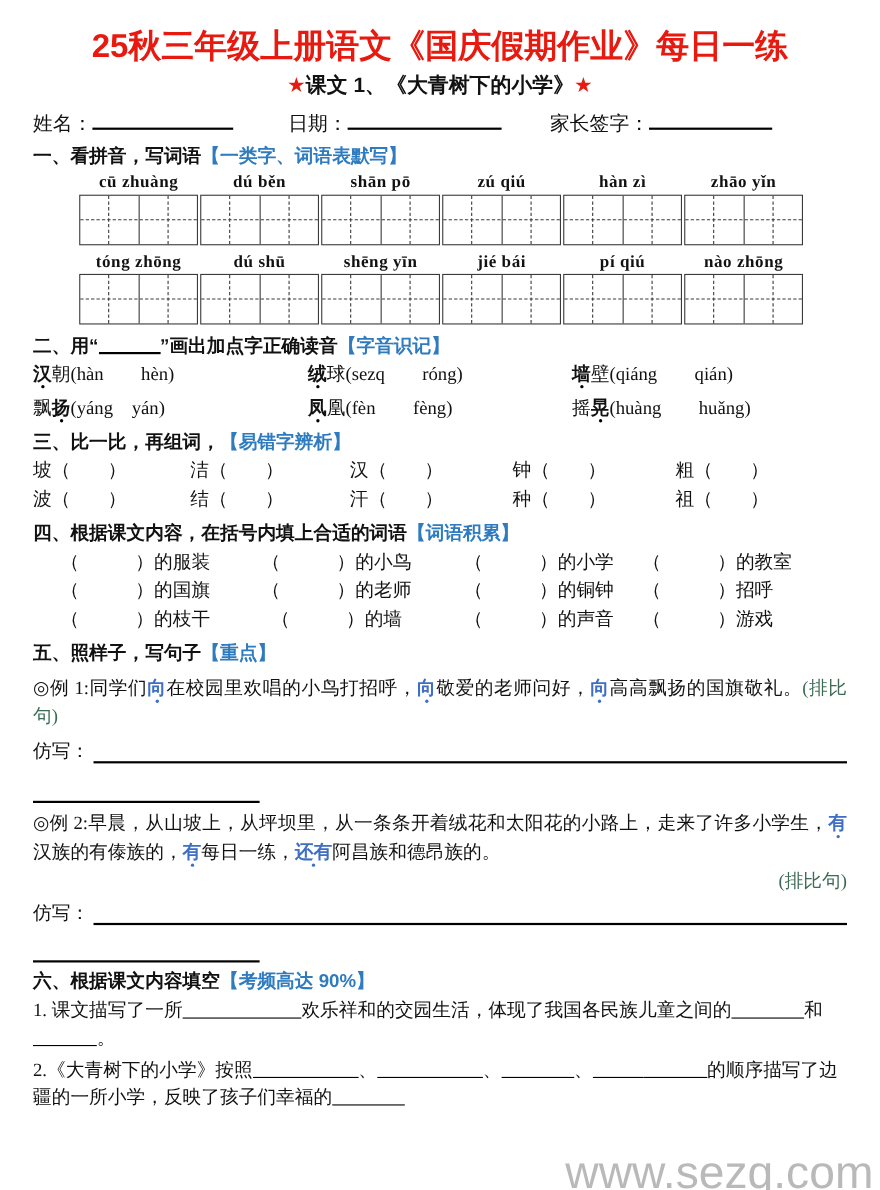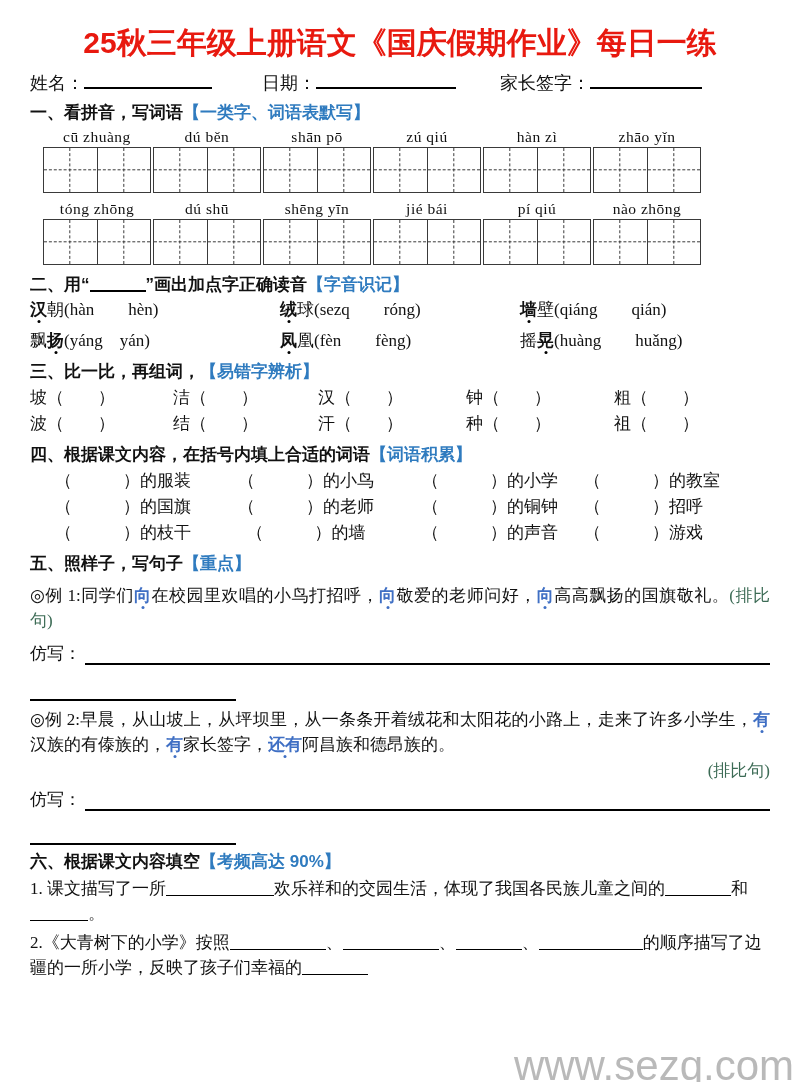--- a/index.html
+++ b/index.html
@@ -58,21 +58,21 @@
   .tagblue {
     color: #2f7bbf;
     font-weight: 700;
   }
   .underline-inline {
     display:inline-block; width:56px; border-bottom:2.5px solid #000; height:13px;
     vertical-align: -2px;
   }
 
   
-  .grid-row { display:flex; justify-content: flex-start; margin-top: 3px; padding: 0 10px 0 12px; }
+  .grid-row { display:flex; justify-content: center; margin-top: 3px; padding: 0 10px 0 12px; font-weight: bold; }
   .gcell { width: 110px; }
   .pinyin {
     text-align:center; font-size: 15.5px; font-family: "Liberation Serif","DejaVu Serif",serif;
     letter-spacing: .5px; line-height: 1.25; white-space: nowrap;
   }
   .tzg {
     position: relative; display:flex; width: 108px; height: 46px;
     border: 1.4px solid #3a3a3a; margin: 1px auto 0;
   }
   .tzg .half { position:relative; flex:1; }
@@ -147,20 +147,23 @@
     font-weight: 400;
   }
 </style>
 </head>
 <body>
 
 <div class="page">
 
   <div class="doc-title">25秋三年级上册语文《国庆假期作业》每日一练</div>
 
+  <div class="subtitle">
+    <span class="star">★</span><span>课文 1、《大青树下的小学》</span><span class="star">★</span>
+  </div>
 
   <div class="namerow">
     <span class="nm">
       <span>姓名：</span>
       <span class="blank-ul" style="width:128px"></span>
     </span>
     <span class="sp-a"></span>
     <span class="nm">
       <span>日期：</span>
       <span class="blank-ul" style="width:140px"></span>
@@ -344,21 +347,21 @@
     <span>◎例 1:同学们</span><span class="bluedot">向</span><span>在校园里欢唱的小鸟打招呼，</span><span class="bluedot">向</span><span>敬爱的老师问好，</span><span class="bluedot">向</span><span>高高飘扬的国旗敬礼。</span><span class="green">(排比句)</span>
   </div>
 
   <div class="fangxie">
     <span>仿写：</span>
     <span class="fx-line"></span>
   </div>
   <div class="short-line"></div>
 
   <div class="ex" style="margin-top:6px">
-    <span>◎例 2:早晨，从山坡上，从坪坝里，从一条条开着绒花和太阳花的小路上，走来了许多小学生，</span><span class="bluedot">有</span><span>汉族的有傣族的，</span><span class="bluedot">有</span><span>家长签字，</span><span class="bluedot">还有</span><span>阿昌族和德昂族的。</span>
+    <span>◎例 2:早晨，从山坡上，从坪坝里，从一条条开着绒花和太阳花的小路上，走来了许多小学生，</span><span class="bluedot">有</span><span>汉族的有傣族的，</span><span class="bluedot">有</span><span>每日一练，</span><span class="bluedot">还有</span><span>阿昌族和德昂族的。</span>
   </div>
   <div class="rightnote green">(排比句)</div>
 
   <div class="fangxie" style="margin-top:6px">
     <span>仿写：</span>
     <span class="fx-line"></span>
   </div>
   <div class="short-line" style="margin-top:20px"></div>
 
   <div class="sec" style="margin-top:5px">

